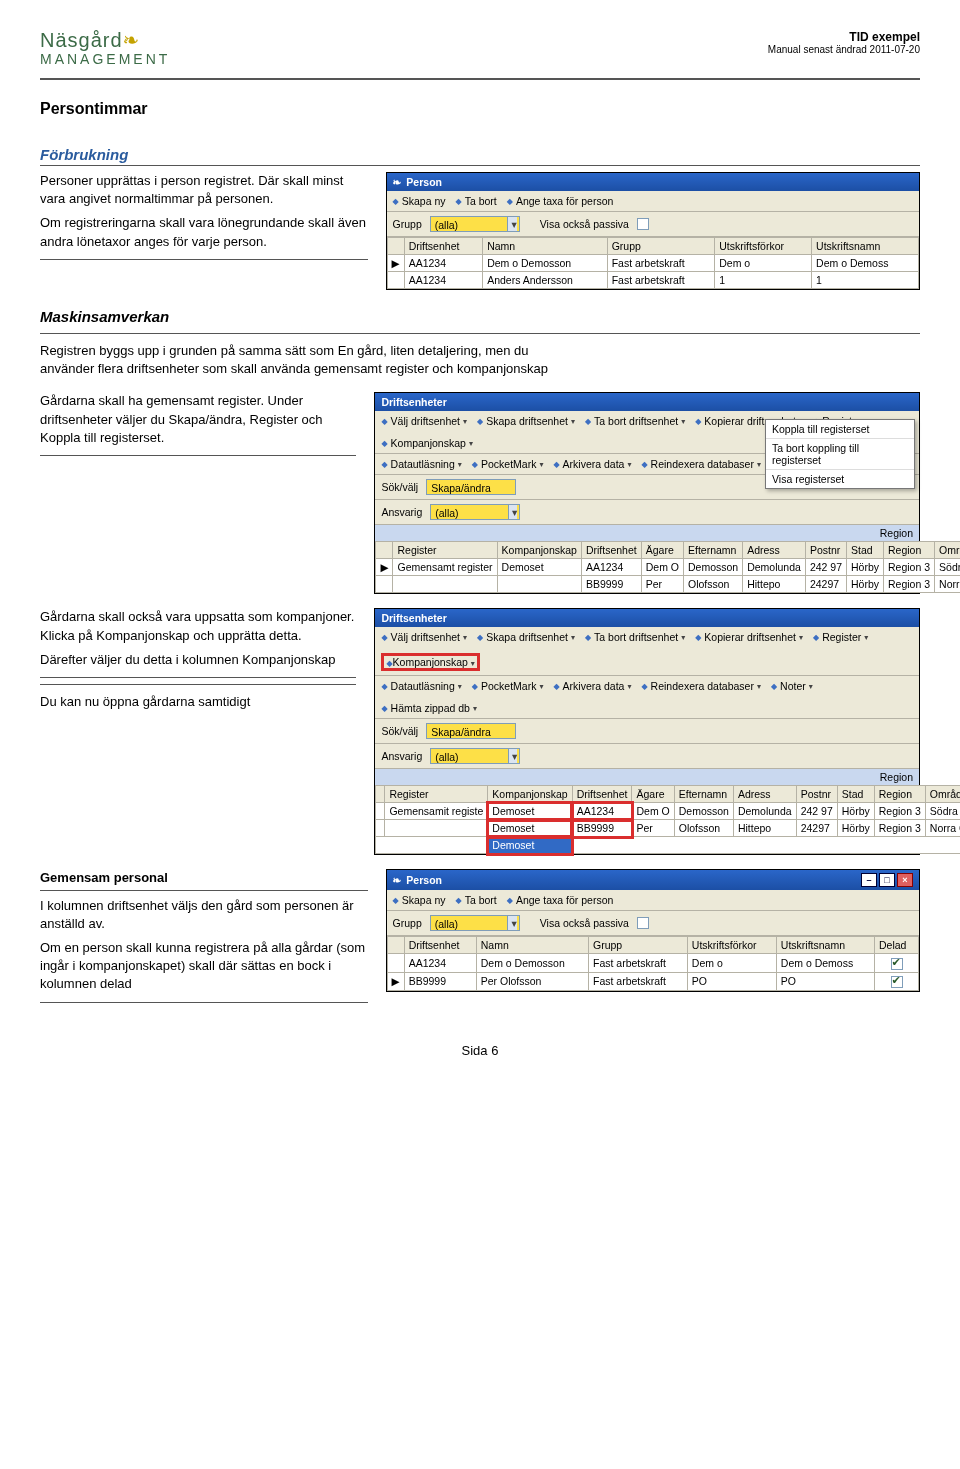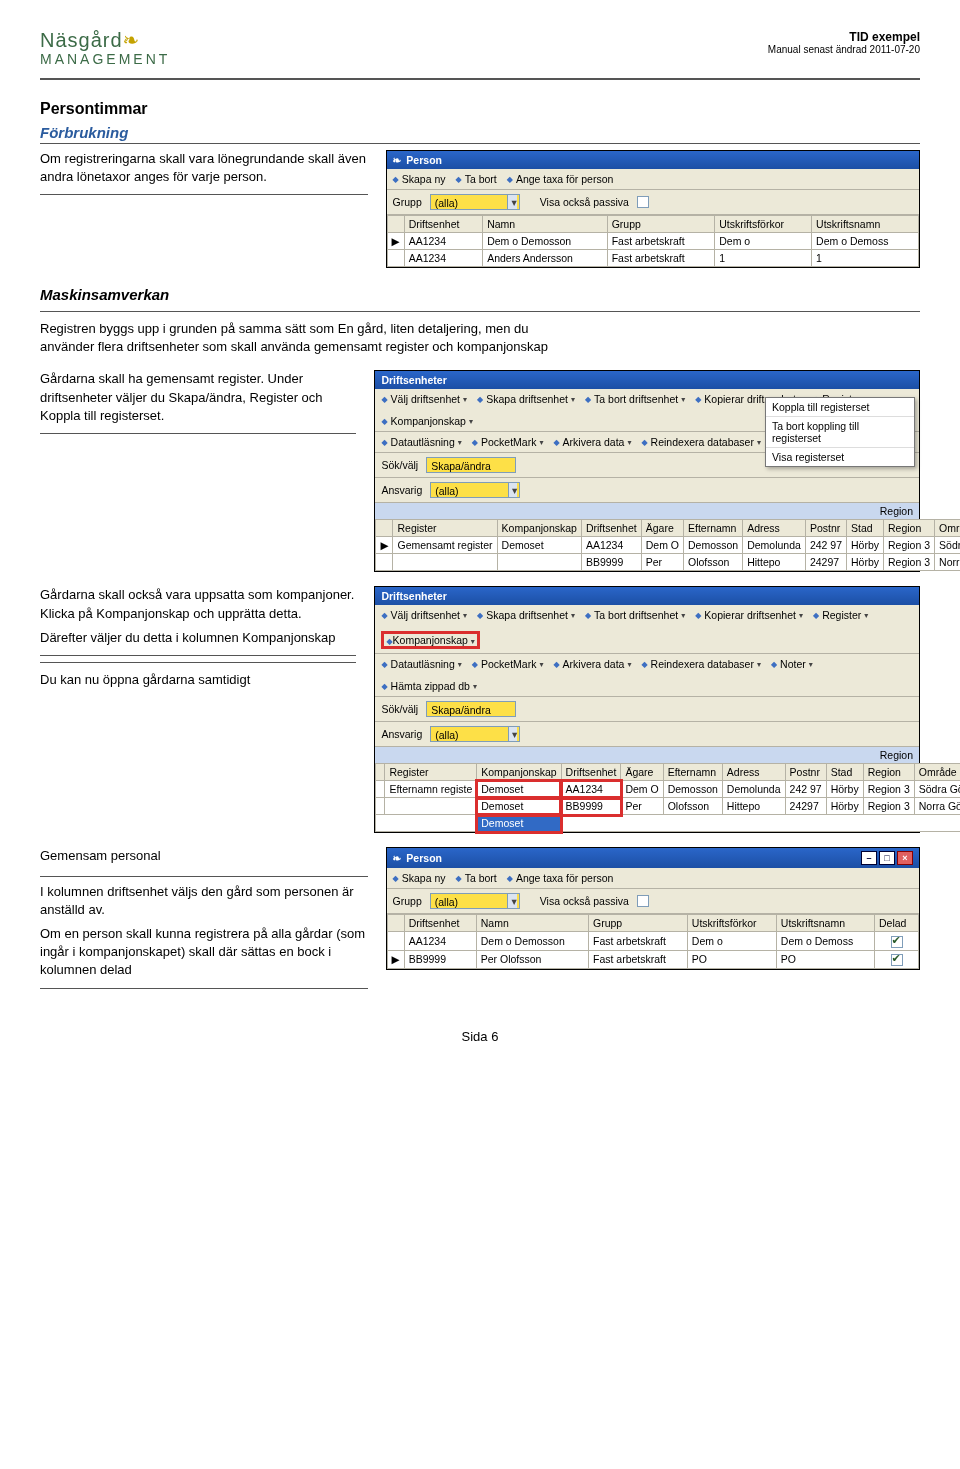--- a/index.html
+++ b/index.html
@@ -26,21 +26,21 @@
   }
   .logo-box { display: flex; flex-direction: column; line-height: 1; }
   .logo-line1 { font-size: 20px; letter-spacing: 1px; color: #3c6b47; }
   .logo-line1 .dot { color: #c4a200; }
   .logo-line2 { font-size: 14px; letter-spacing: 3px; color: #3c6b47; margin-top: 2px; }
   .hdr-right { text-align: right; }
   .hdr-title { font-weight: bold; font-size: 12px; }
   .hdr-sub { font-size: 10px; }
 
   h2.section { font-size: 16px; font-weight: bold; margin: 10px 0 6px 0; }
-  h3.blue { color: #2a5b9e; font-weight: bold; font-style: italic; font-size: 15px; border-bottom: 1px solid #555; padding-bottom: 2px; margin: 6px 0 6px 0; }
+  h3.blue { color: #2a5b9e; font-weight: bold; font-style: italic; font-size: 15px; border-bottom: 1px solid #555; padding-bottom: 2px; margin: 28px 0 6px 0; }
   h3.black-ital { font-style: italic; font-weight: bold; font-size: 15px; border-bottom: 1px solid #555; padding-bottom: 8px; margin: 18px 0 8px 0; }
   .underline-block { border-bottom: 1px solid #555; padding-bottom: 2px; }
 
   .two-col { display: flex; gap: 18px; align-items: flex-start; margin-bottom: 14px; }
   .left-text { width: 38%; font-size: 13px; line-height: 1.4; }
   .right-shot { width: 62%; border: 1px solid #000; background: #ece9d8; font-family: Tahoma, sans-serif; font-size: 10.5px; }
 
   .win-title { background: linear-gradient(#2a66c9,#1c4fa5); color: #fff; padding: 3px 6px; font-weight: bold; display: flex; align-items: center; gap: 5px; }
   .win-controls { margin-left: auto; display: flex; gap: 2px; }
   .wc-btn { width: 16px; height: 14px; background: #fff; border: 1px solid #003; font-size: 9px; line-height: 12px; text-align: center; color: #003; }
@@ -93,20 +93,21 @@
       <div class="hdr-sub">Manual senast ändrad 2011-07-20</div>
     </div>
   </div>
 
   <h2 class="section">Persontimmar</h2>
   <h3 class="blue">Förbrukning</h3>
 
   <div class="two-col">
     <div class="left-text">
       <div class="underline-block">
+        <p class="para">Personer upprättas i person registret. Där skall minst vara angivet normaltimmar på personen.</p>
         <p class="para">Om registreringarna skall vara lönegrundande skall även andra lönetaxor anges för varje person.</p>
       </div>
     </div>
 
     <div class="right-shot">
       <div class="win-title">
           <span>❧</span>
           <span>Person</span>
         </div>
       <div class="toolbar">
@@ -306,21 +307,21 @@
               <th>Adress</th>
               <th>Postnr</th>
               <th>Stad</th>
               <th>Region</th>
               <th>Område</th>
             </tr>
           </thead>
         <tbody id="s3-body">
             <tr>
               <td class="rowmark"></td>
-              <td>Efternamn registe</td>
+              <td>Gemensamit registe</td>
               <td class="hl-red">Demoset</td>
               <td class="hl-red">AA1234</td>
               <td>Dem O</td>
               <td>Demosson</td>
               <td>Demolunda</td>
               <td>242 97</td>
               <td>Hörby</td>
               <td>Region 3</td>
               <td>Södra Göt</td>
             </tr>
@@ -342,21 +343,21 @@
               <td class="hl-red">Demoset</td>
               <td colspan="8" style="background: rgb(255, 255, 255);"></td>
             </tr>
           </tbody>
       </table>
     </div>
   </div>
 
   <div class="two-col">
     <div class="left-text">
-      <div style="font-weight:normal; border-bottom:1px solid #555; padding-bottom:10px; margin-bottom:6px;">Gemensam personal</div>
+      <div style="font-weight:bold; border-bottom:1px solid #555; padding-bottom:2px; margin-bottom:6px;">Gemensam personal</div>
       <div class="underline-block">
         <p class="para">I kolumnen driftsenhet väljs den gård som personen är anställd av.</p>
         <p class="para">Om en person skall kunna registrera på alla gårdar (som ingår i kompanjonskapet) skall där sättas en bock i kolumnen delad</p>
       </div>
     </div>
 
     <div class="right-shot">
       <div class="win-title">
         <span>❧</span>
         <span>Person</span>

